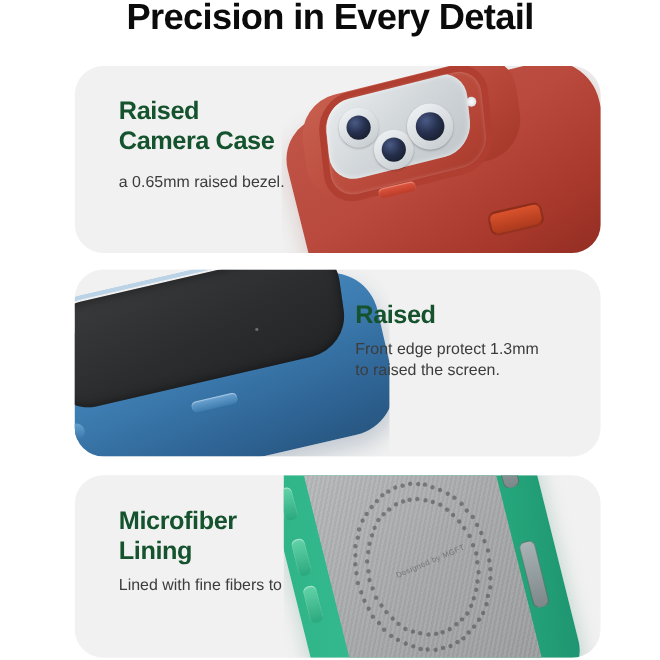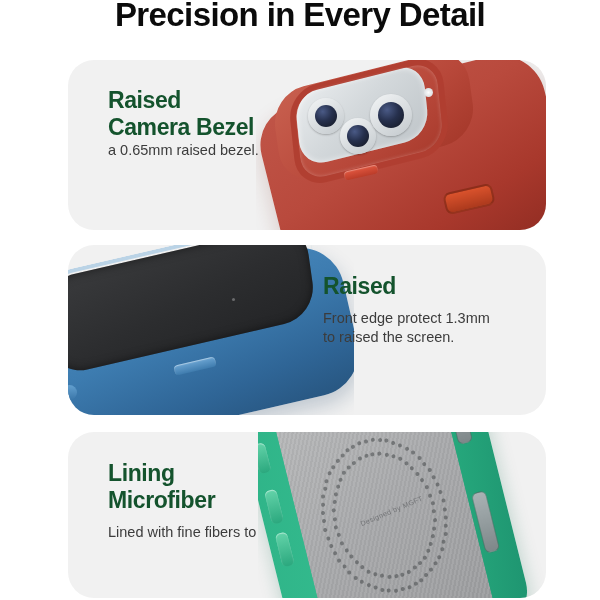--- a/index.html
+++ b/index.html
@@ -201,22 +201,22 @@
       <div class="cam-lens" style="left:122px;top:42px;width:26px;height:26px;"></div>
 
       <div class="red-flash" style="left:168px;top:28px;"></div>
 
       <div class="red-btn" style="left:88px;top:108px;width:34px;height:9px;transform:rotate(-13deg);"></div>
       <div class="red-btn-big" style="left:188px;top:128px;width:46px;height:18px;transform:rotate(-13deg);"></div>
     </div>
 
     <div class="card-text t-left" id="text-1">
       <div class="card-heading">Raised</div>
-      <div class="card-heading">Camera Bezel</div>
-      <div class="card-desc" style="margin-top:0">a 0.65mm raised bezel.</div>
+      <div class="card-heading">Camera Case</div>
+      <div class="card-desc" style="margin-top:16px">a 0.65mm raised bezel.</div>
     </div>
   </div>
 
   <div class="card" id="card-2">
 
     <div class="img-blue">
       <div class="blue-body"></div>
       <div class="blue-screen"></div>
       <div class="blue-edge-hi"></div>
       <div class="screen-speck" style="left:178px;top:53px;"></div>
@@ -347,19 +347,19 @@
 
         <div class="green-btn" style="left:26px;top:26px;width:12px;height:30px;"></div>
         <div class="green-btn" style="left:26px;top:74px;width:12px;height:34px;"></div>
         <div class="green-btn" style="left:26px;top:118px;width:12px;height:34px;"></div>
         <div class="green-btn-r" style="left:226px;top:22px;width:13px;height:52px;"></div>
         <div class="green-btn-r" style="left:226px;top:126px;width:13px;height:60px;"></div>
       </div>
     </div>
 
     <div class="card-text t-left" id="text-3">
+      <div class="card-heading">Microfiber</div>
       <div class="card-heading">Lining</div>
-      <div class="card-heading">Microfiber</div>
       <div class="card-desc">Lined with fine fibers to</div>
     </div>
   </div>
 
 </div>
 
 </body></html>

